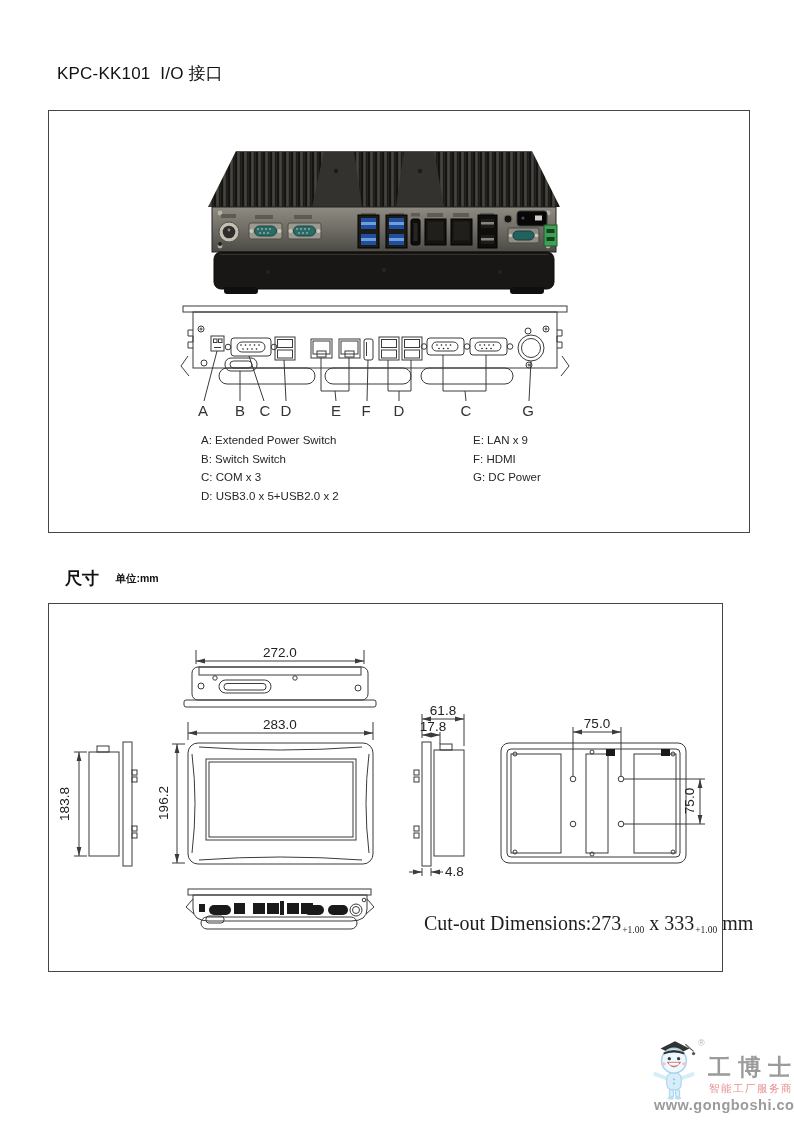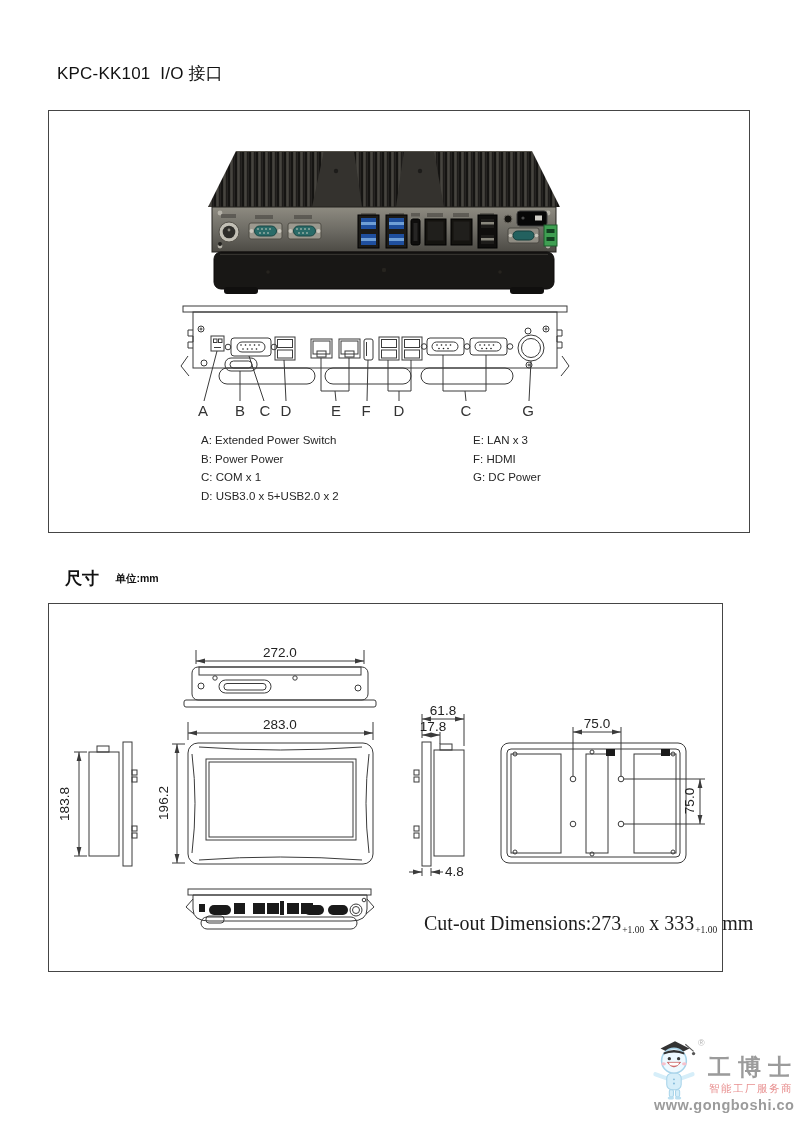--- a/index.html
+++ b/index.html
@@ -325,26 +325,26 @@
         <text class="cl" x="157" y="112" text-anchor="middle">E</text>
         <text class="cl" x="187" y="112" text-anchor="middle">F</text>
         <text class="cl" x="220" y="112" text-anchor="middle">D</text>
         <text class="cl" x="287" y="112" text-anchor="middle">C</text>
         <text class="cl" x="349" y="112" text-anchor="middle">G</text>
       </g>
     </svg>
 
     <div class="legend-col" id="legend-left">
       <div>A: Extended Power Switch</div>
-      <div>B: Power Power</div>
-      <div>C: COM x 1</div>
+      <div>B: Switch Switch</div>
+      <div>C: COM x 3</div>
       <div>D: USB3.0 x 5+USB2.0 x 2</div>
     </div>
     <div class="legend-col" id="legend-right">
-      <div>E: LAN x 3</div>
+      <div>E: LAN x 9</div>
       <div>F: HDMI</div>
       <div>G: DC Power</div>
     </div>
   </div>
 
   <div class="sec2-head">
     <span class="sec2-title">尺寸</span>
     <span class="sec2-unit">单位:mm</span>
   </div>
 

